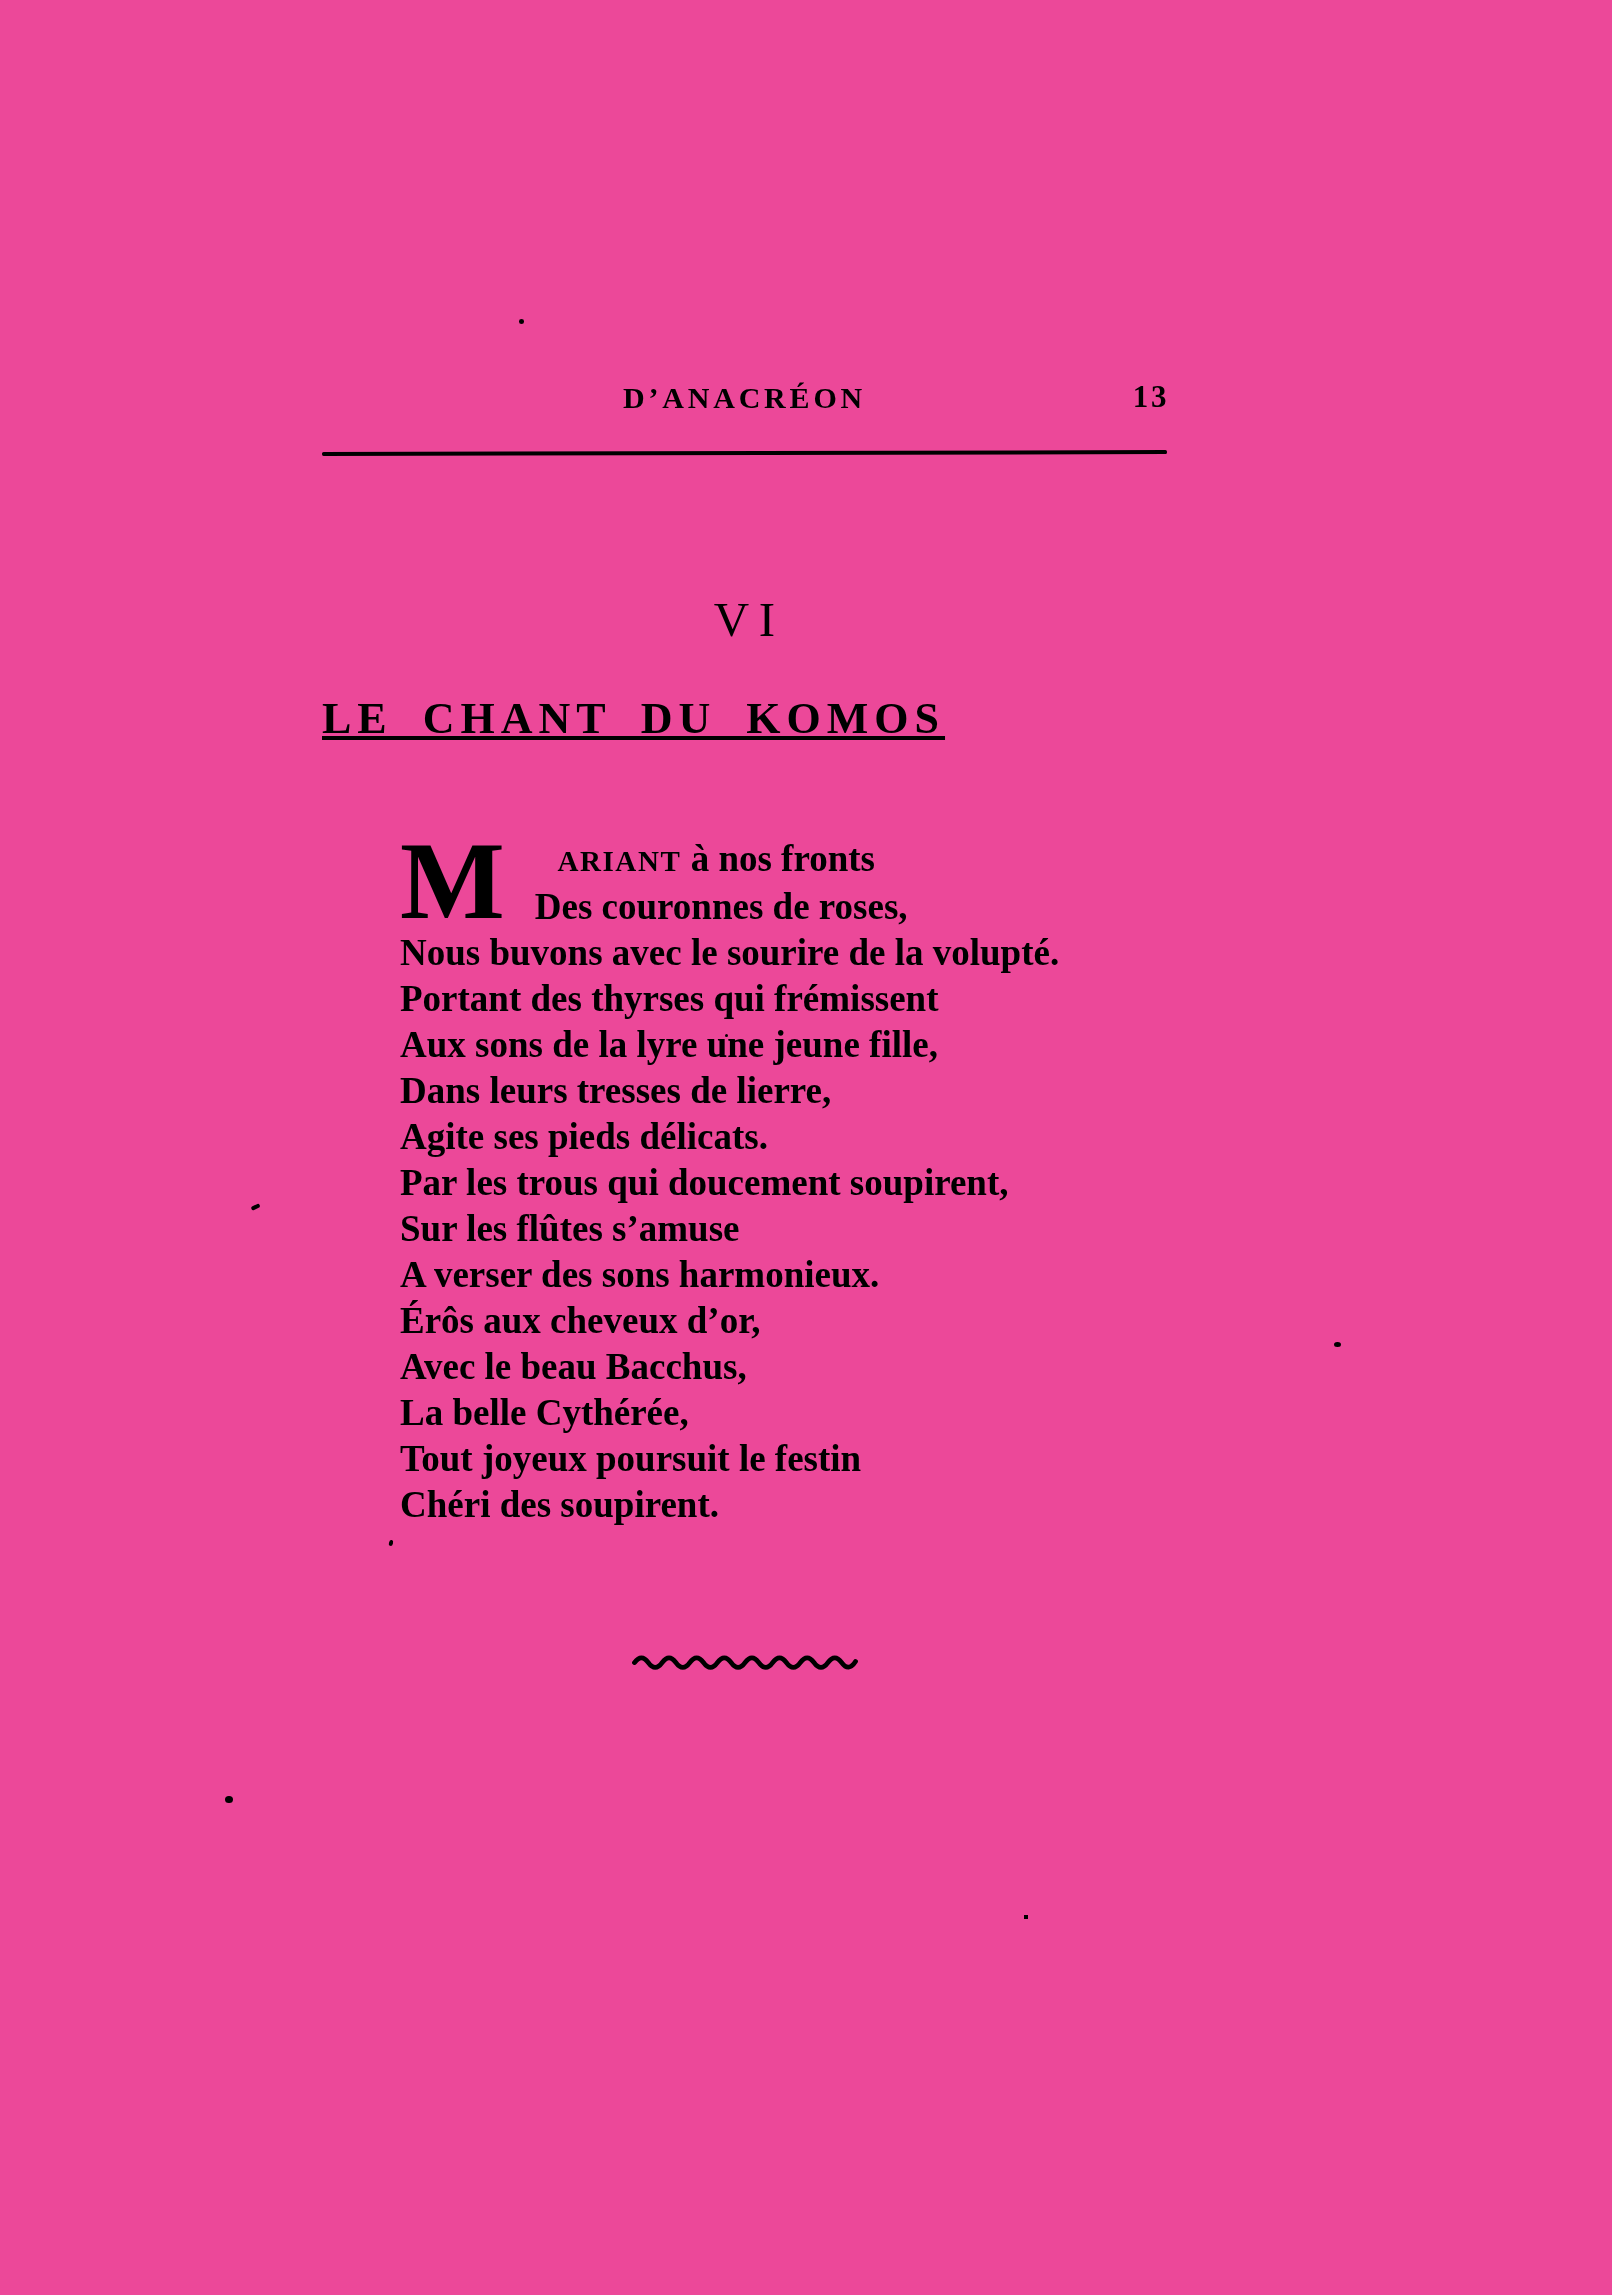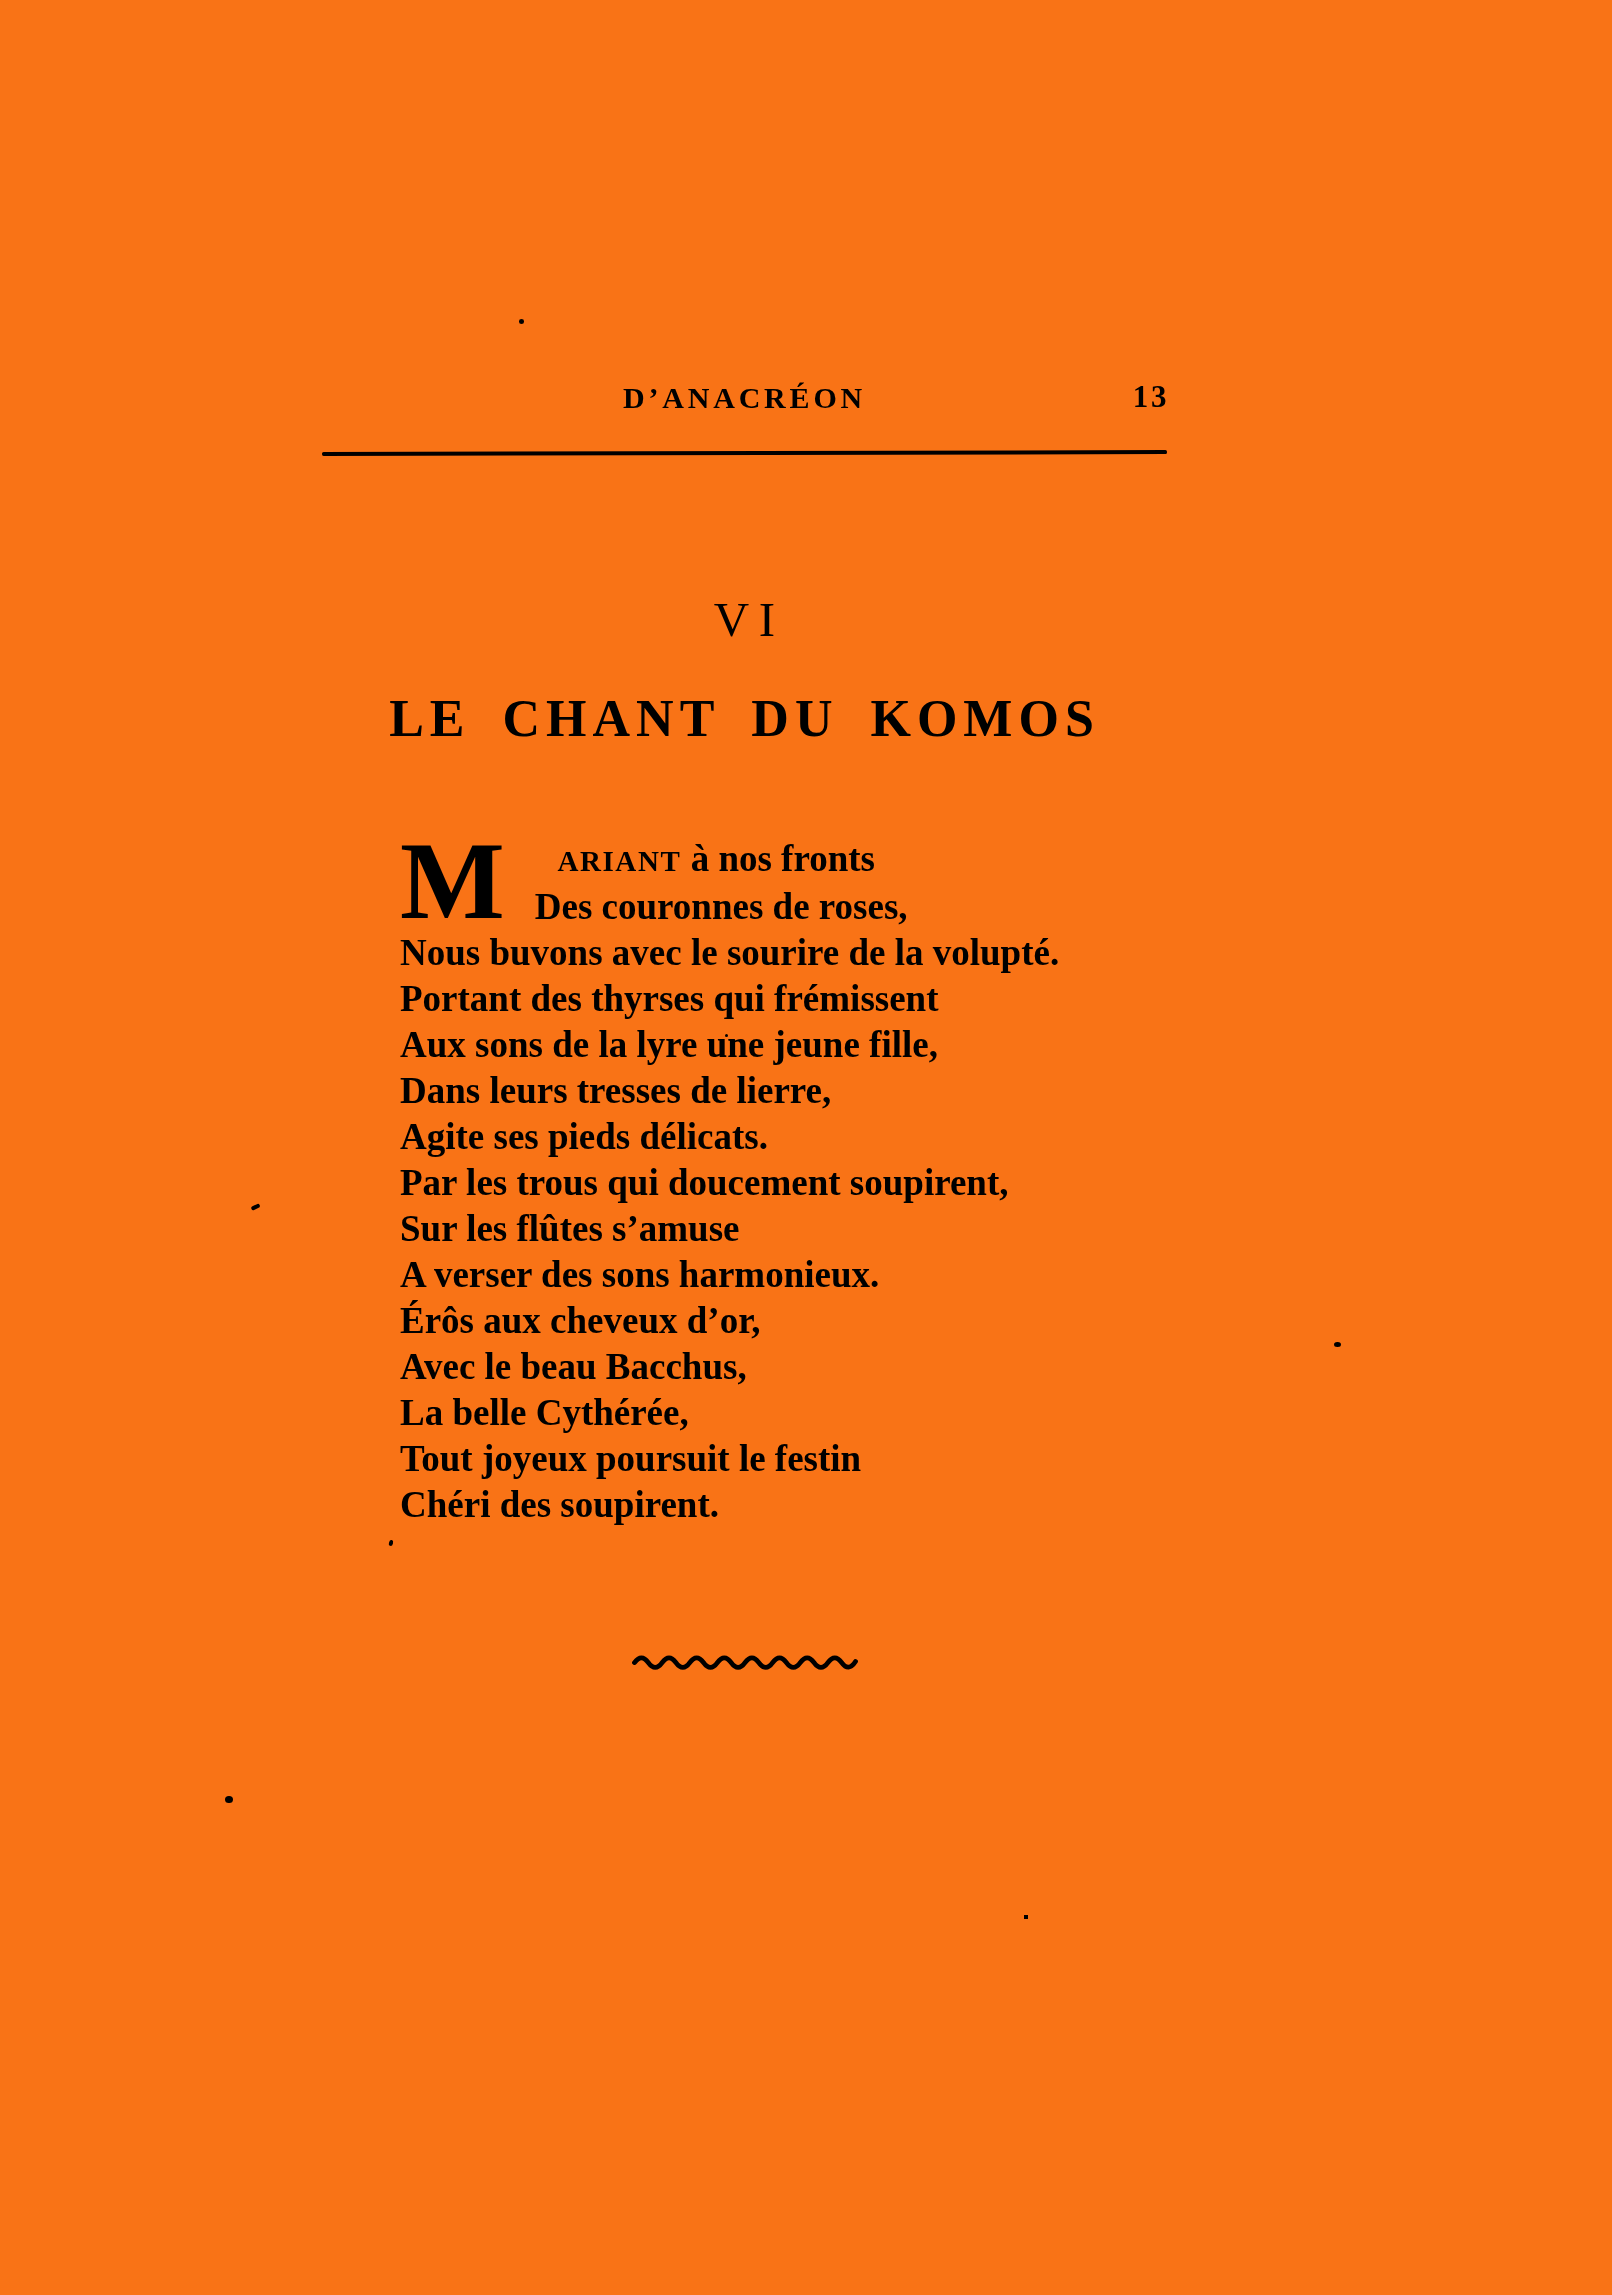--- a/index.html
+++ b/index.html
@@ -1,20 +1,20 @@
 <!DOCTYPE html>
 <html style="font-size:8.6px"><head>
 <meta charset="utf-8">
 <style>
   html, body { margin: 0; padding: 0; background: #e8e8e8; }
   .page {
     position: relative;
     width: 1612px;
     height: 2295px;
-    background: #f97316;
+    background: #ec4899;
     color: #000000;
     font-family: "Liberation Serif", "DejaVu Serif", serif;
     overflow: hidden;
   }
   .content {
     position: absolute;
     left: 322px;
     top: 0;
     width: 845px;
     height: 100%;
@@ -61,27 +61,28 @@
     font-weight: 400;
     letter-spacing: 9.7px;
     padding-left: 9.7px;
     box-sizing: border-box;
   }
   .section-title {
     position: absolute;
     top: 695px;
     left: 0;
     width: 100%;
-    text-align: center;
-    font-size: 52px;
+    text-align: left;
+    font-size: 44px;
     line-height: 48px;
     font-weight: 700;
     letter-spacing: 6px;
     word-spacing: 13px;
     white-space: nowrap;
+    text-decoration: underline;
   }
   .poem {
     position: absolute;
     top: 836px;
     left: 78px;
     width: 731px;
     font-size: 37px;
     line-height: 46px;
     font-weight: 700;
   }

